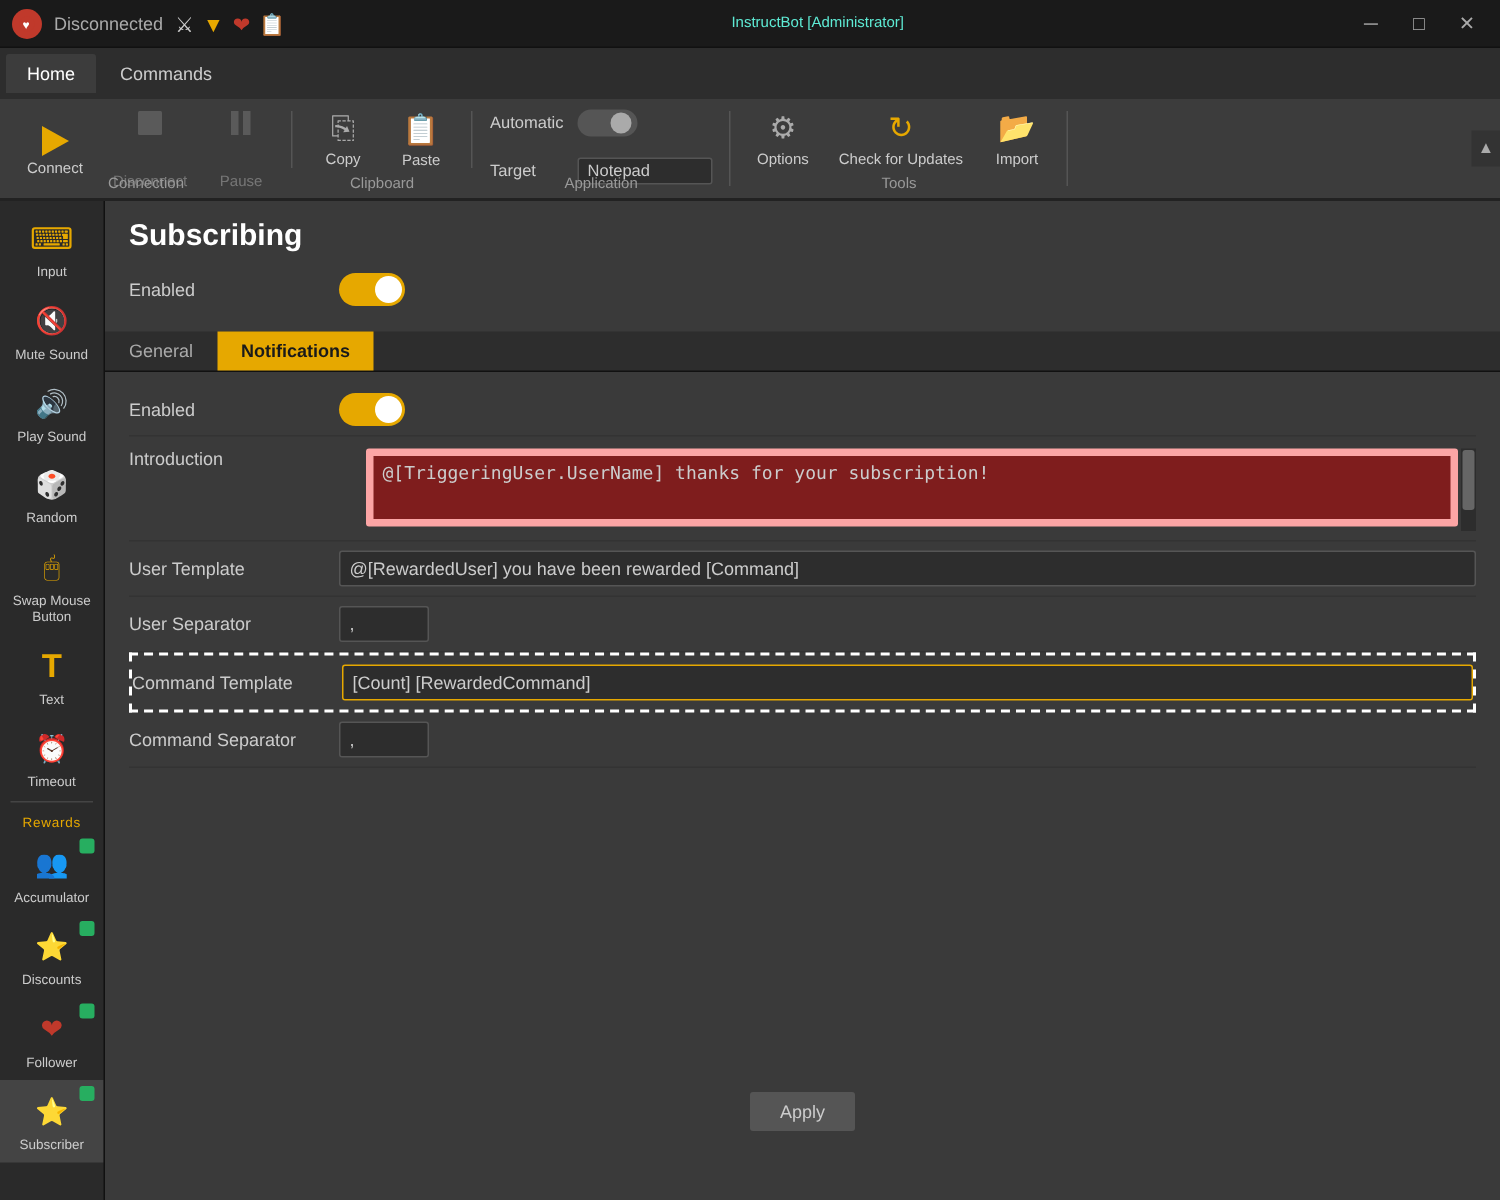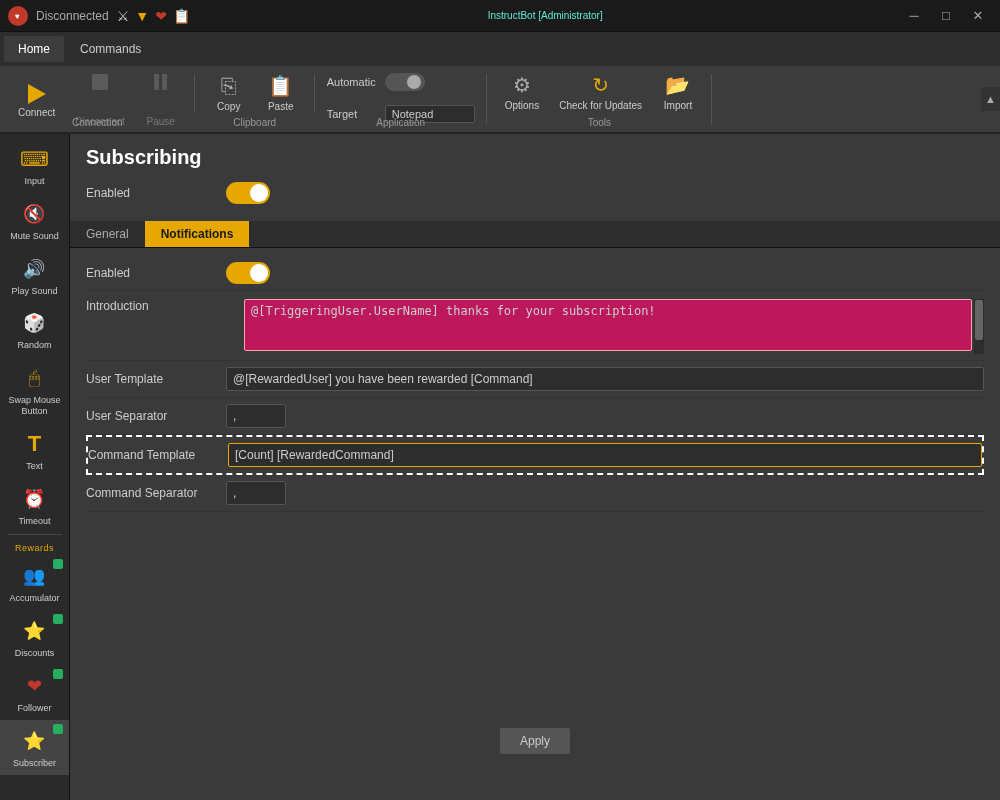--- a/index.html
+++ b/index.html
@@ -352,22 +352,22 @@
       flex: 1;
       background: #2d2d2d;
       border: 1px solid #555;
       color: #ccc;
       padding: 4px 6px;
       font-size: 12px;
       border-radius: 2px;
     }
     .textarea-input {
       flex: 1;
-      background: #be185d;
-      border: 1px solid #fca5a5;
+      background: #7f1d1d;
+      border: 5px solid #fca5a5;
       color: #ccc;
       padding: 4px 6px;
       font-size: 12px;
       border-radius: 2px;
       resize: none;
       height: 52px;
     }
 
     
     .highlight-row {

